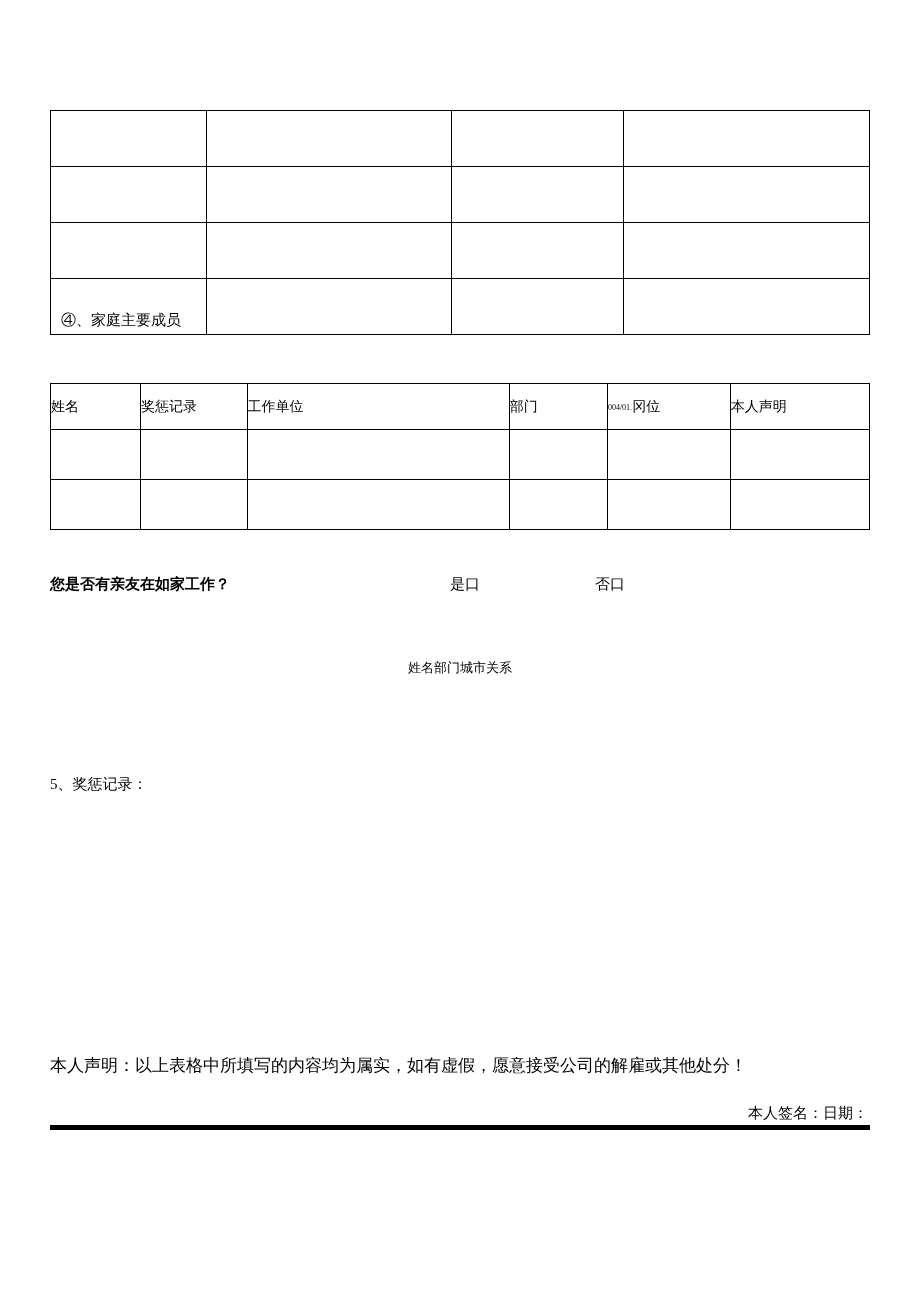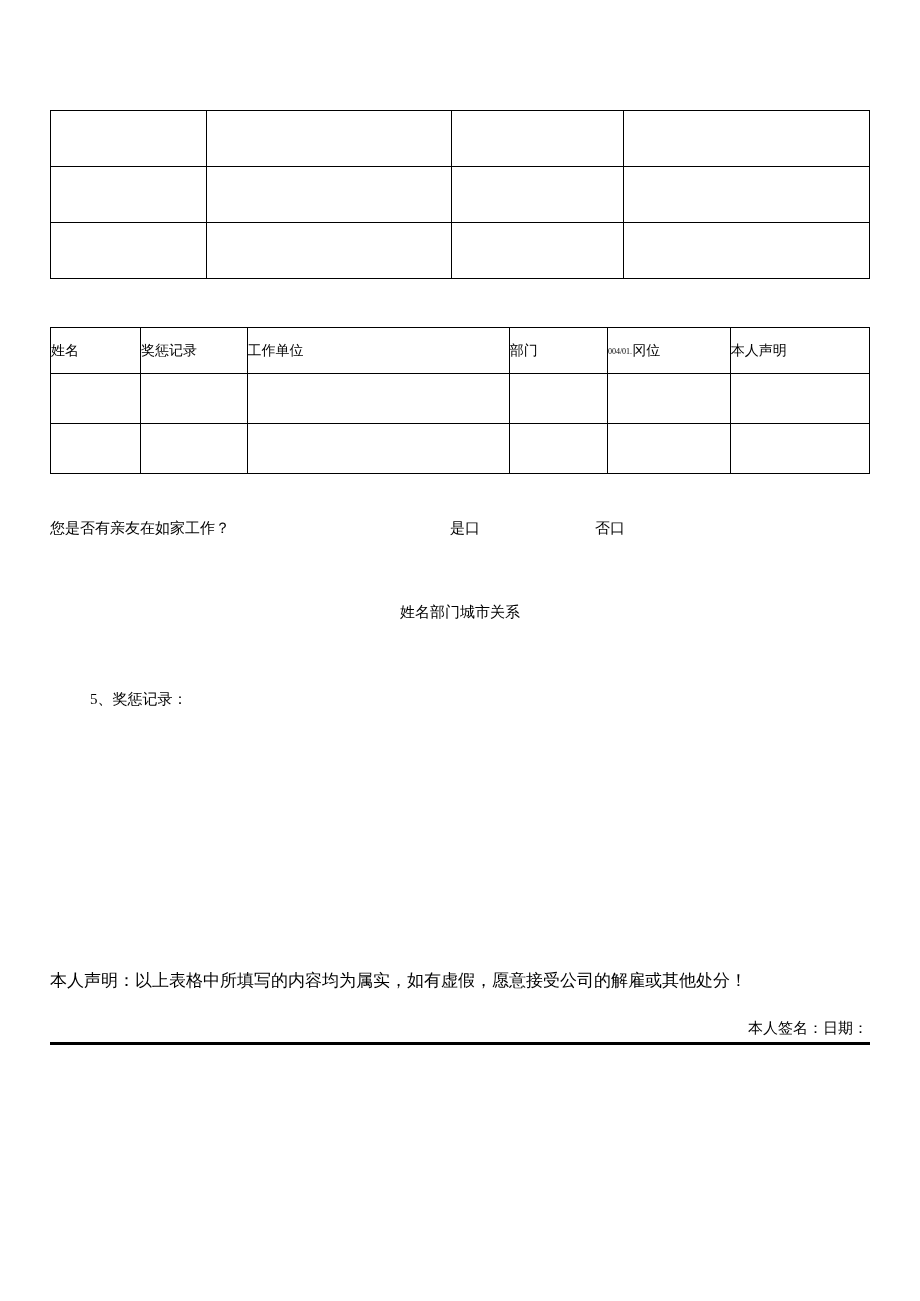--- a/index.html
+++ b/index.html
@@ -57,41 +57,40 @@
     .table2 .c6 { width: 17%; }
     .small-prefix {
       font-size: 8px;
       vertical-align: middle;
     }
     .question-row {
       display: flex;
       font-size: 15px;
       margin-bottom: 65px;
     }
-    .question-text { width: 400px; }
+    .question-text { width: 400px; font-weight: bold; }
     .yes-text { width: 145px; }
     .no-text { }
     .center-line {
       text-align: center;
-      font-size: 15px;
-      margin-bottom: 68px;
+      font-size: 13px;
+      margin-bottom: 98px;
     }
     .section-5 {
       font-size: 15px;
       margin-bottom: 260px;
-      margin-left: 40px;
     }
     .declaration {
       font-size: 17px;
       margin-bottom: 28px;
       line-height: 1.5;
       font-family: Liberation Mono, monospace;
     }
     .signature-line {
-      border-bottom: 3px solid #000000;
+      border-bottom: 5px solid #000000;
       height: 22px;
       position: relative;
       text-align: right;
     }
     .signature-text {
       position: absolute;
       right: 2px;
       top: -4px;
       font-size: 15px;
       white-space: nowrap;
@@ -109,20 +108,26 @@
     <td class="col4"></td>
   </tr>
   <tr>
     <td class="col1"></td>
     <td class="col2"></td>
     <td class="col3"></td>
     <td class="col4"></td>
   </tr>
   <tr>
     <td class="col1"></td>
+    <td class="col2"></td>
+    <td class="col3"></td>
+    <td class="col4"></td>
+  </tr>
+  <tr>
+    <td class="col1">④、家庭主要成员</td>
     <td class="col2"></td>
     <td class="col3"></td>
     <td class="col4"></td>
   </tr>
 </tbody>
   </table>
 
 <table class="table2">
   <tbody>
       <tr>

